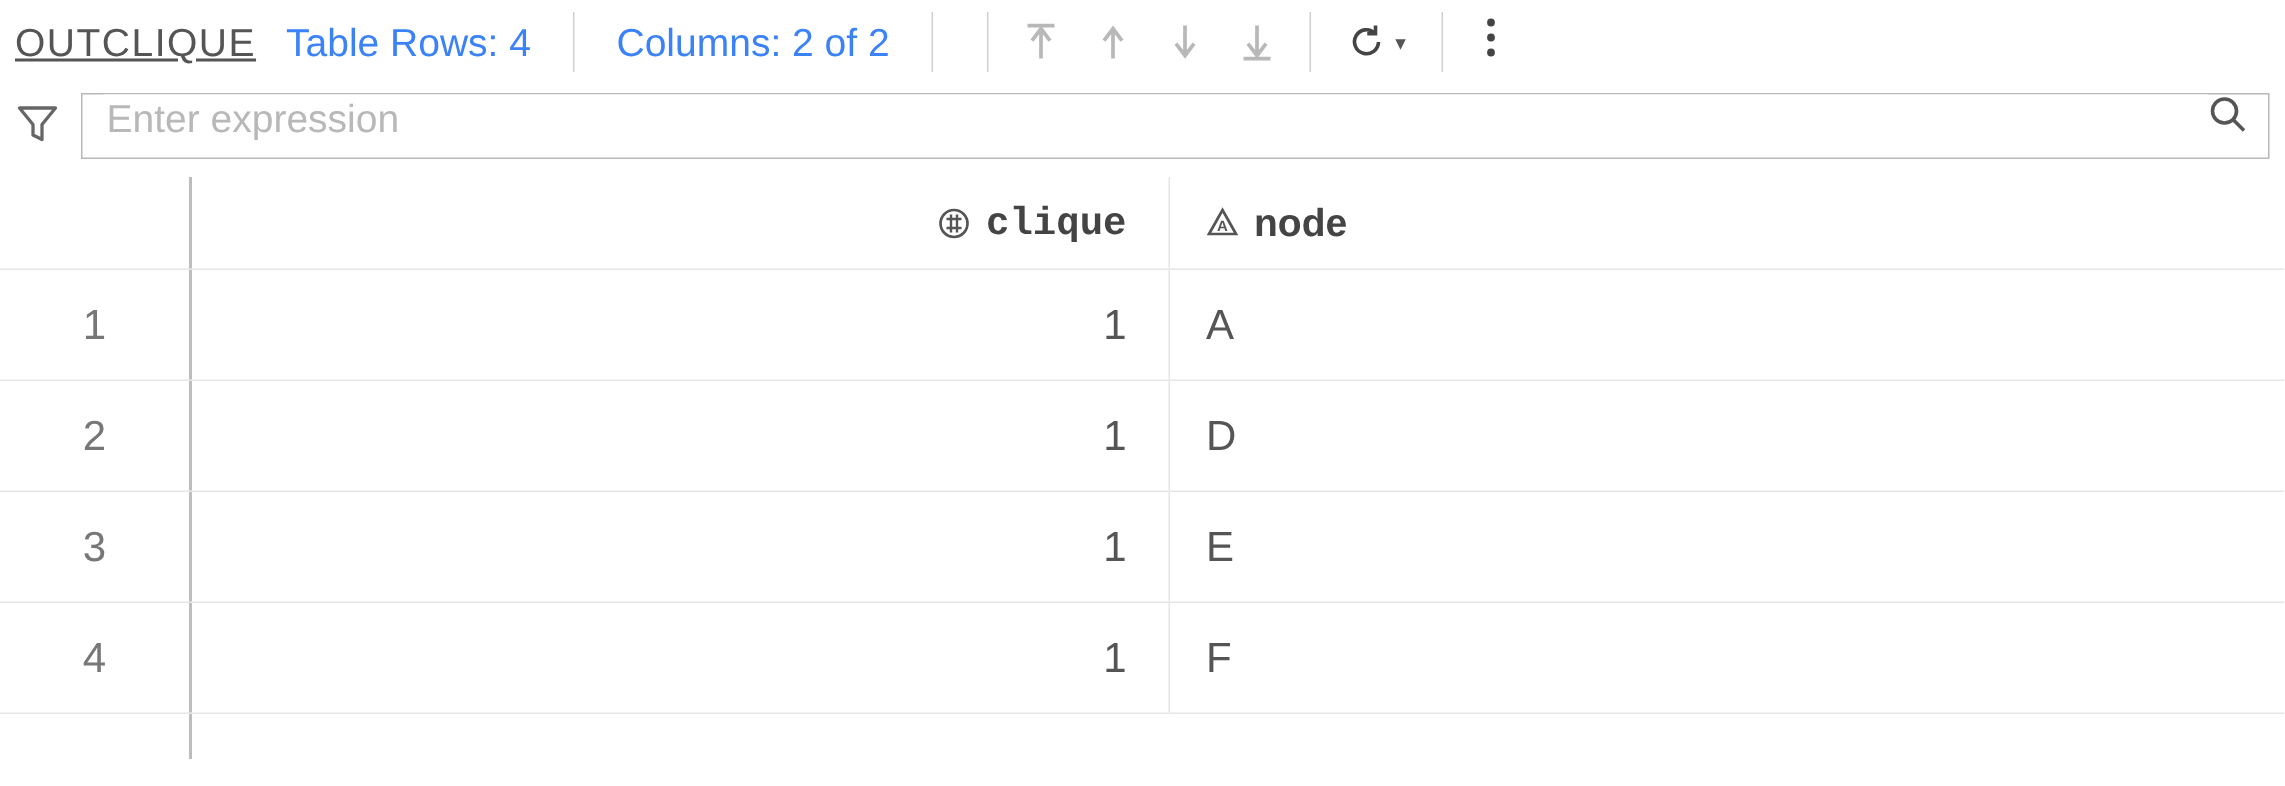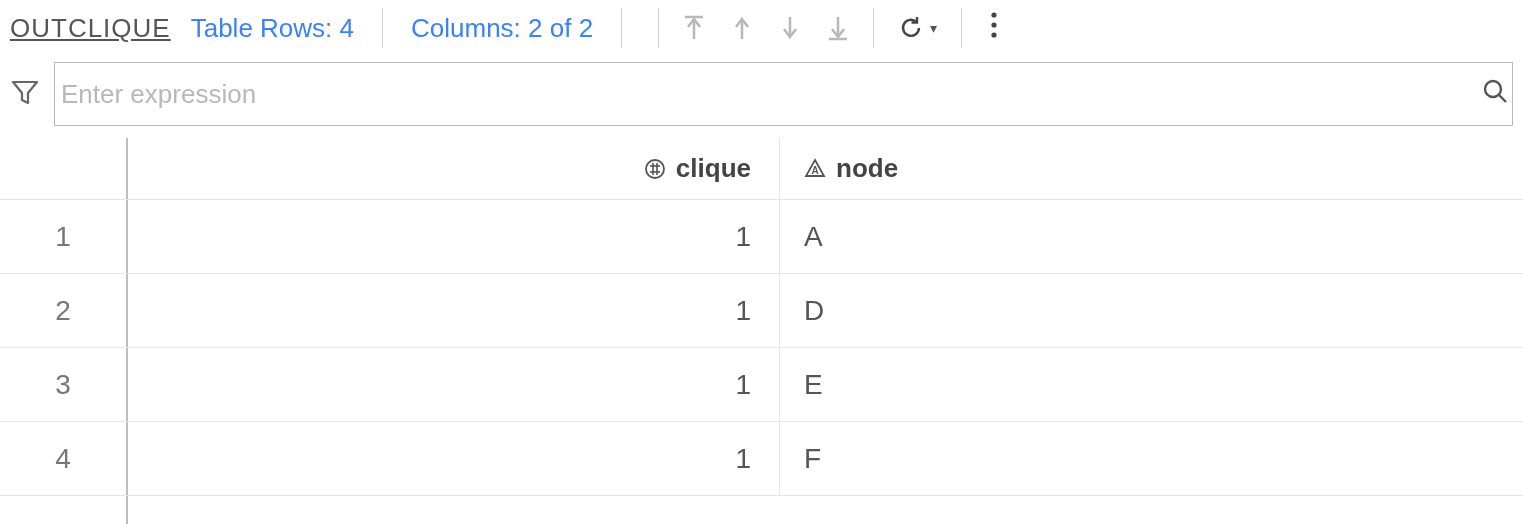--- a/index.html
+++ b/index.html
@@ -64,24 +64,24 @@
   .filter-row {
     display: flex;
     align-items: center;
     padding: 6px 10px 12px 10px;
     gap: 14px;
   }
   .filter-icon { color: #666; flex: 0 0 auto; }
   .expr-box {
     flex: 1 1 auto;
     border: 1px solid #b8b8b8;
-    height: 64px;
-    display: flex;
-    align-items: center;
-    padding: 0 4px;
+    height: 44px;
+    display: flex;
+    align-items: flex-start;
+    padding: 0 14px;
     font-size: 26px;
   }
   .expr-input {
     flex: 1 1 auto;
     border: none;
     outline: none;
     font-size: 26px;
     color: #4a4a4a;
   }
   .expr-input::placeholder { color: #b8b8b8; }
@@ -123,20 +123,21 @@
     text-align: right;
     padding-right: 28px;
     border-right: 1px solid #e6e6e6;
     height: 100%;
     display: flex;
     align-items: center;
     justify-content: flex-end;
   }
   .header-row .col-clique {
     gap: 10px;
+    font-family: Liberation Mono, monospace;
   }
   .col-node {
     flex: 1 1 auto;
     padding-left: 24px;
     height: 100%;
     display: flex;
     align-items: center;
     justify-content: flex-start;
   }
   .header-row .col-node { gap: 10px; }

